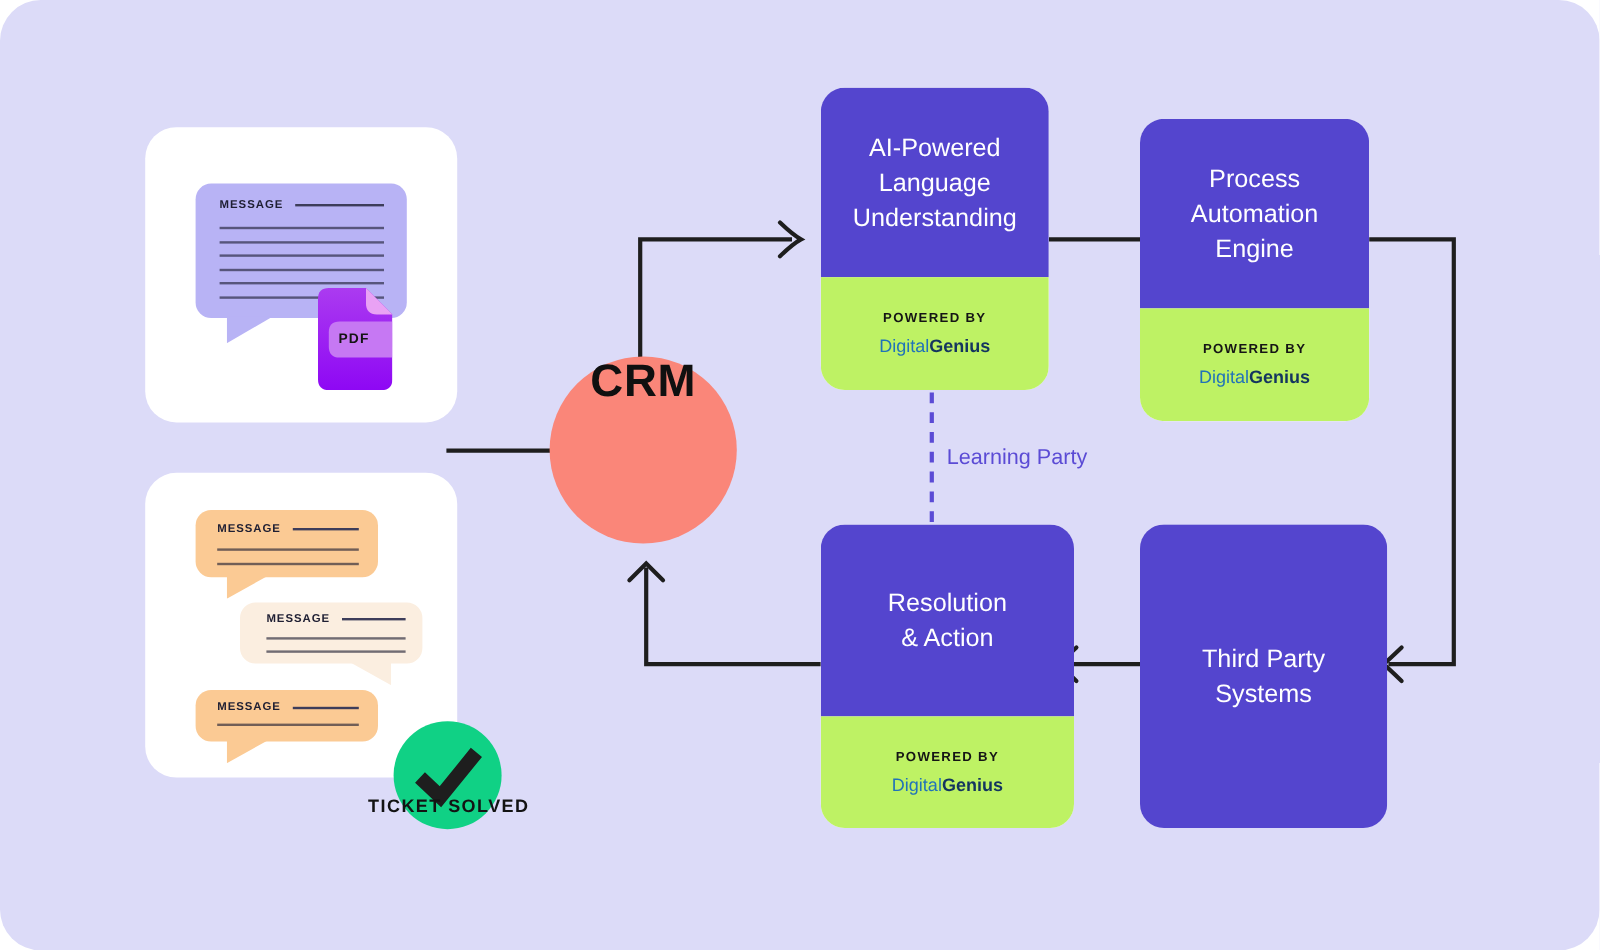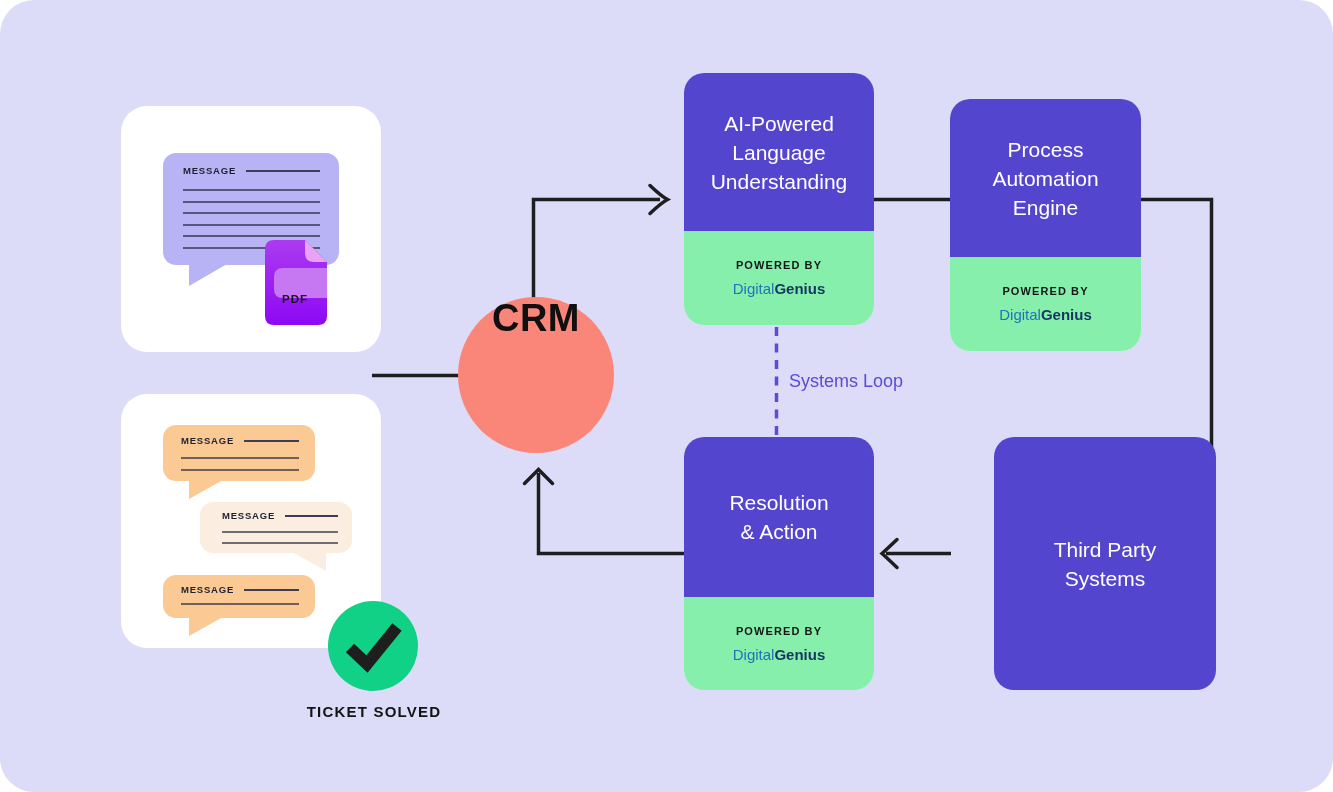--- a/index.html
+++ b/index.html
@@ -27,51 +27,51 @@
   #bubble-chat-1 .msg-row{left:18px;right:16px;top:10px;}
   #bubble-chat-1 .lines{left:18px;right:16px;top:32px;row-gap:10px;}
   #bubble-chat-2{left:79px;top:108px;width:152px;height:51px;background:#FBEEE0;}
   #bubble-chat-2 .msg-row{left:22px;right:14px;top:8px;}
   #bubble-chat-2 .lines{left:22px;right:14px;top:29px;row-gap:9px;}
   #bubble-chat-3{left:42px;top:181px;width:152px;height:43px;background:#FBCA94;}
   #bubble-chat-3 .msg-row{left:18px;right:16px;top:9px;}
   #bubble-chat-3 .lines{left:18px;right:16px;top:28px;}
   
   #pdf-icon{left:265px;top:240px;width:62px;height:85px;z-index:3;}
-  #pdf-label{position:absolute;left:9px;top:44px;width:42px;height:30px;line-height:30px;
+  #pdf-label{position:absolute;left:9px;top:28px;width:42px;height:30px;line-height:30px;
     text-align:center;font-size:11.5px;font-weight:700;letter-spacing:1px;color:#141414;}
   
   #ticket-badge{left:328px;top:601px;width:90px;height:90px;border-radius:50%;
     background:#10D185;z-index:3;}
-  #ticket-label{left:283px;top:703px;width:182px;text-align:center;font-size:15px;
+  #ticket-label{left:283px;top:664px;width:182px;text-align:center;font-size:15px;
     font-weight:700;letter-spacing:1.2px;color:#131313;z-index:3;}
   
   #crm-node{left:458px;top:297px;width:156px;height:156px;border-radius:50%;background:#FA8679;
     display:flex;align-items:flex-start;justify-content:center;z-index:2;}
   #crm-label{font-size:38px;font-weight:800;letter-spacing:0.5px;color:#101010;}
   
   .node{position:absolute;border-radius:20px;overflow:hidden;background:#ffffff;z-index:2;}
   .node-head{background:#5445CE;color:#ffffff;display:flex;align-items:center;justify-content:center;
     text-align:center;font-size:21px;line-height:29px;font-weight:500;white-space:pre-line;}
   .node-foot{display:flex;flex-direction:column;align-items:center;justify-content:center;gap:9px;
-    background:#86efac;}
+    background:#bef264;}
   .powered{font-size:11px;font-weight:700;letter-spacing:1.1px;color:#151515;}
   .brand{font-size:15px;}
   .brand-regular{color:#2173B9;font-weight:400;}
   .brand-bold{color:#14355F;font-weight:700;}
   #node-ai{left:684px;top:73px;width:190px;height:252px;}
   #node-ai .node-head{height:158px;}
   #node-ai .node-foot{height:94px;}
   #node-process{left:950px;top:73px;width:191px;height:252px;margin-top:26px;}
   #node-process .node-head{height:158px;}
   #node-process .node-foot{height:94px;}
-  #node-resolution{left:684px;top:437px;width:190px;height:253px;}
+  #node-resolution{left:684px;top:437px;width:211px;height:253px;}
   #node-resolution .node-head{height:160px;}
   #node-resolution .node-foot{height:93px;}
-  #node-third{left:950px;top:437px;width:222px;height:253px;background:#8b5cf6;margin-left:44px;}
+  #node-third{left:950px;top:437px;width:206px;height:253px;background:#8b5cf6;}
   #node-third .node-head{height:253px;}
   
   #loop-label{left:789px;top:371px;font-size:18px;font-weight:500;color:#5B4BD5;z-index:2;}
   
   #connectors{position:absolute;left:0;top:0;z-index:1;pointer-events:none;}
 </style>
 </head>
 <body>
 
 <div class="canvas">
@@ -206,15 +206,15 @@
       <div class="powered">POWERED BY</div>
       <div class="brand"><span class="brand-regular">Digital</span><span class="brand-bold">Genius</span></div>
     </div>
   </div>
 
   <div class="node" id="node-third">
     <div class="node-head">Third Party
 Systems</div>
   </div>
 
-  <div class="abs" id="loop-label">Systems Loop</div>
+  <div class="abs" id="loop-label">Learning Party</div>
 
 </div>
 
 </body></html>

